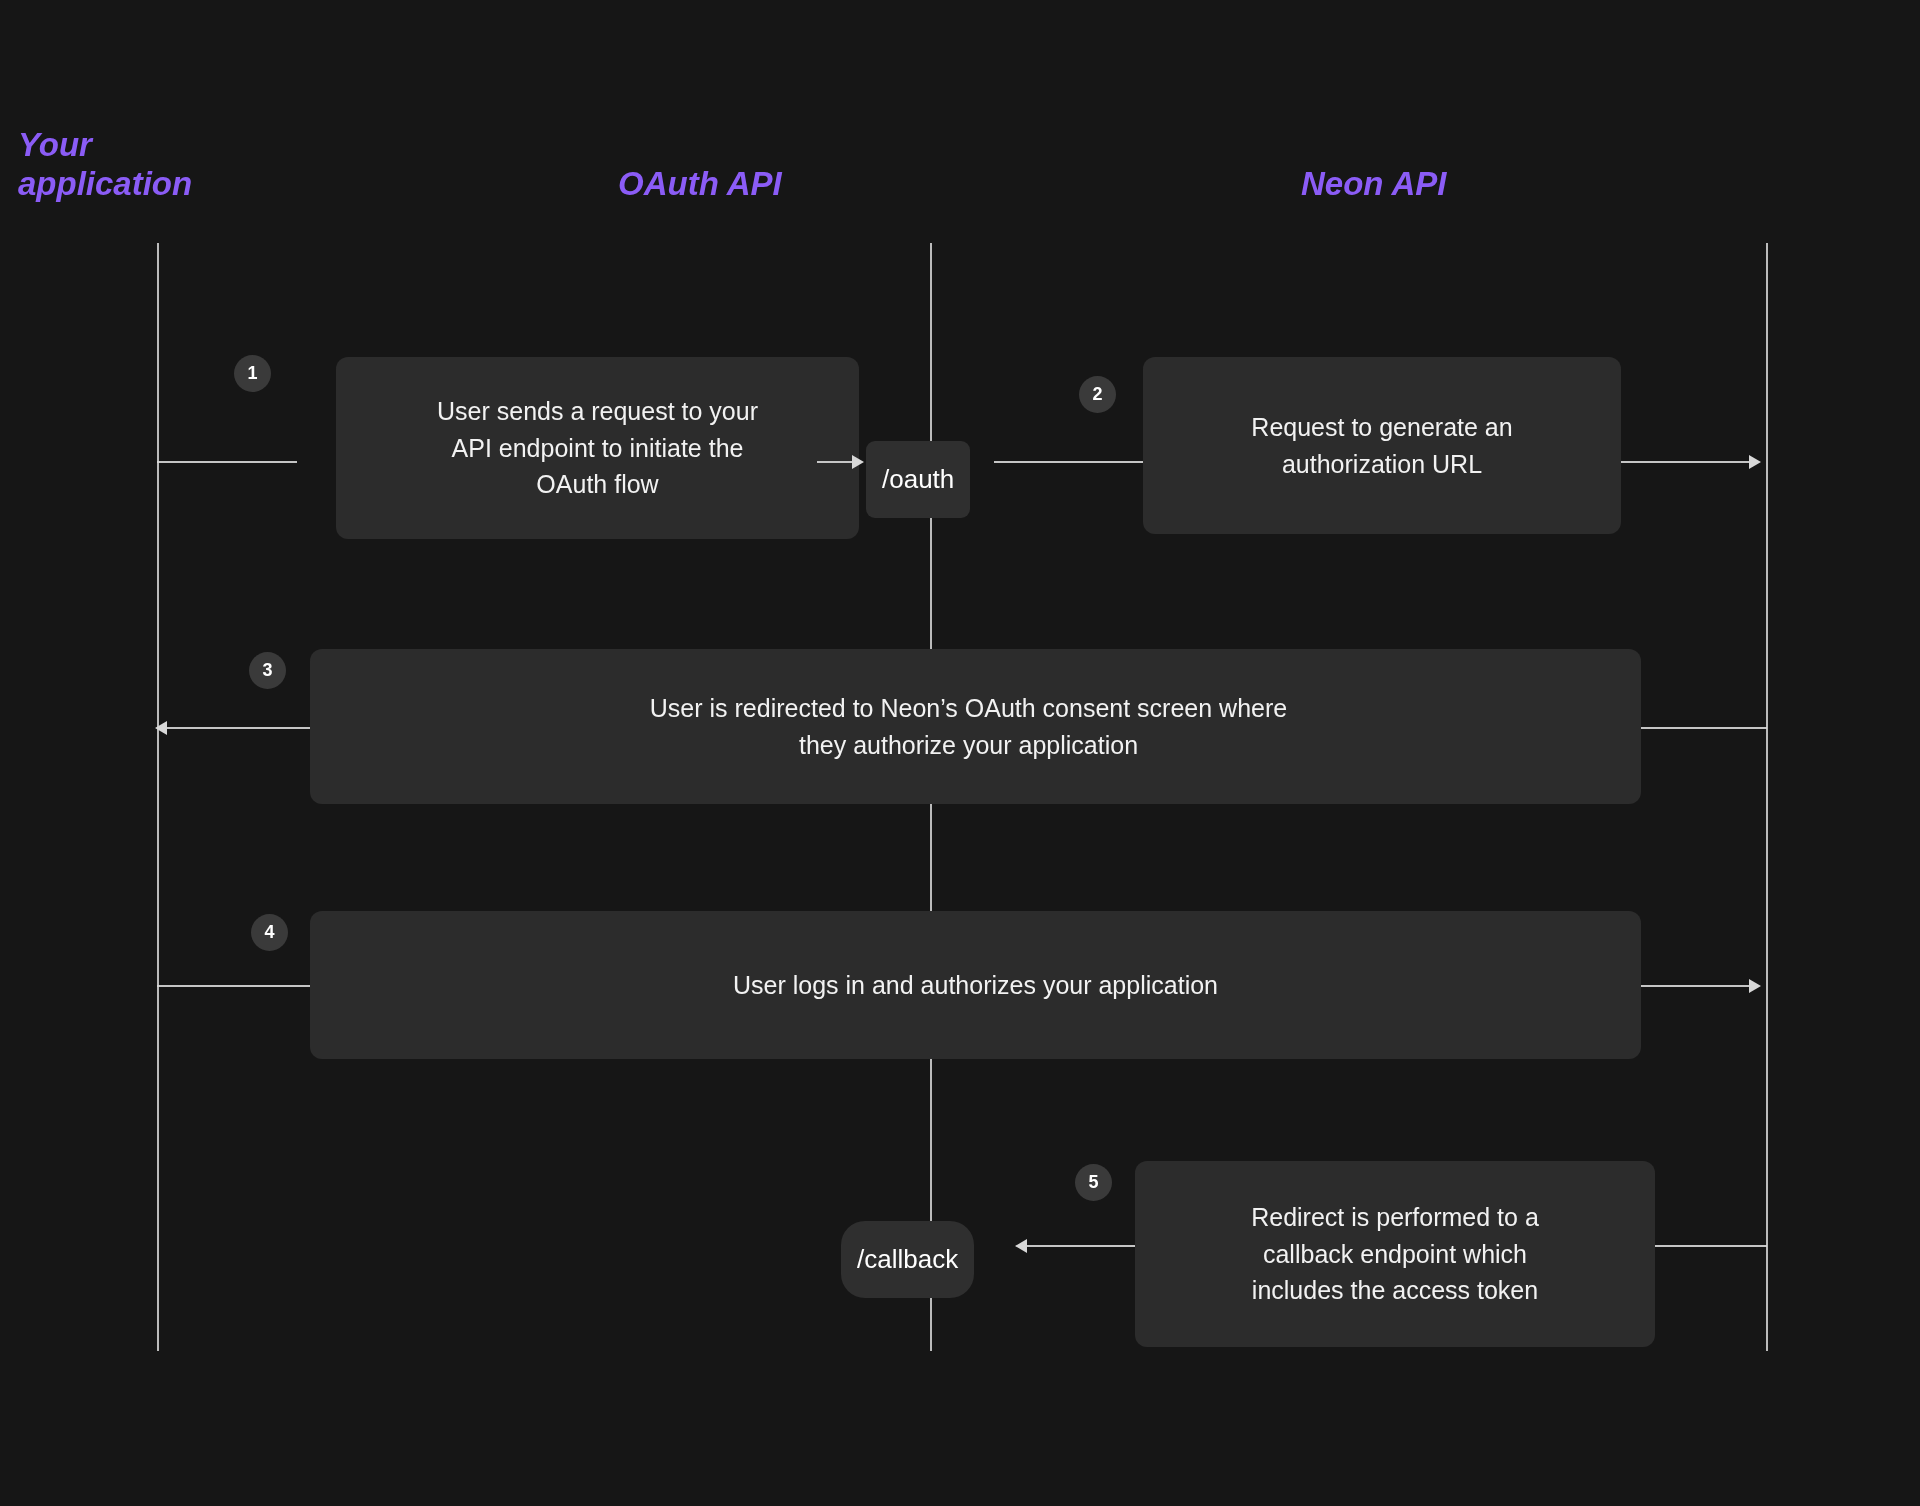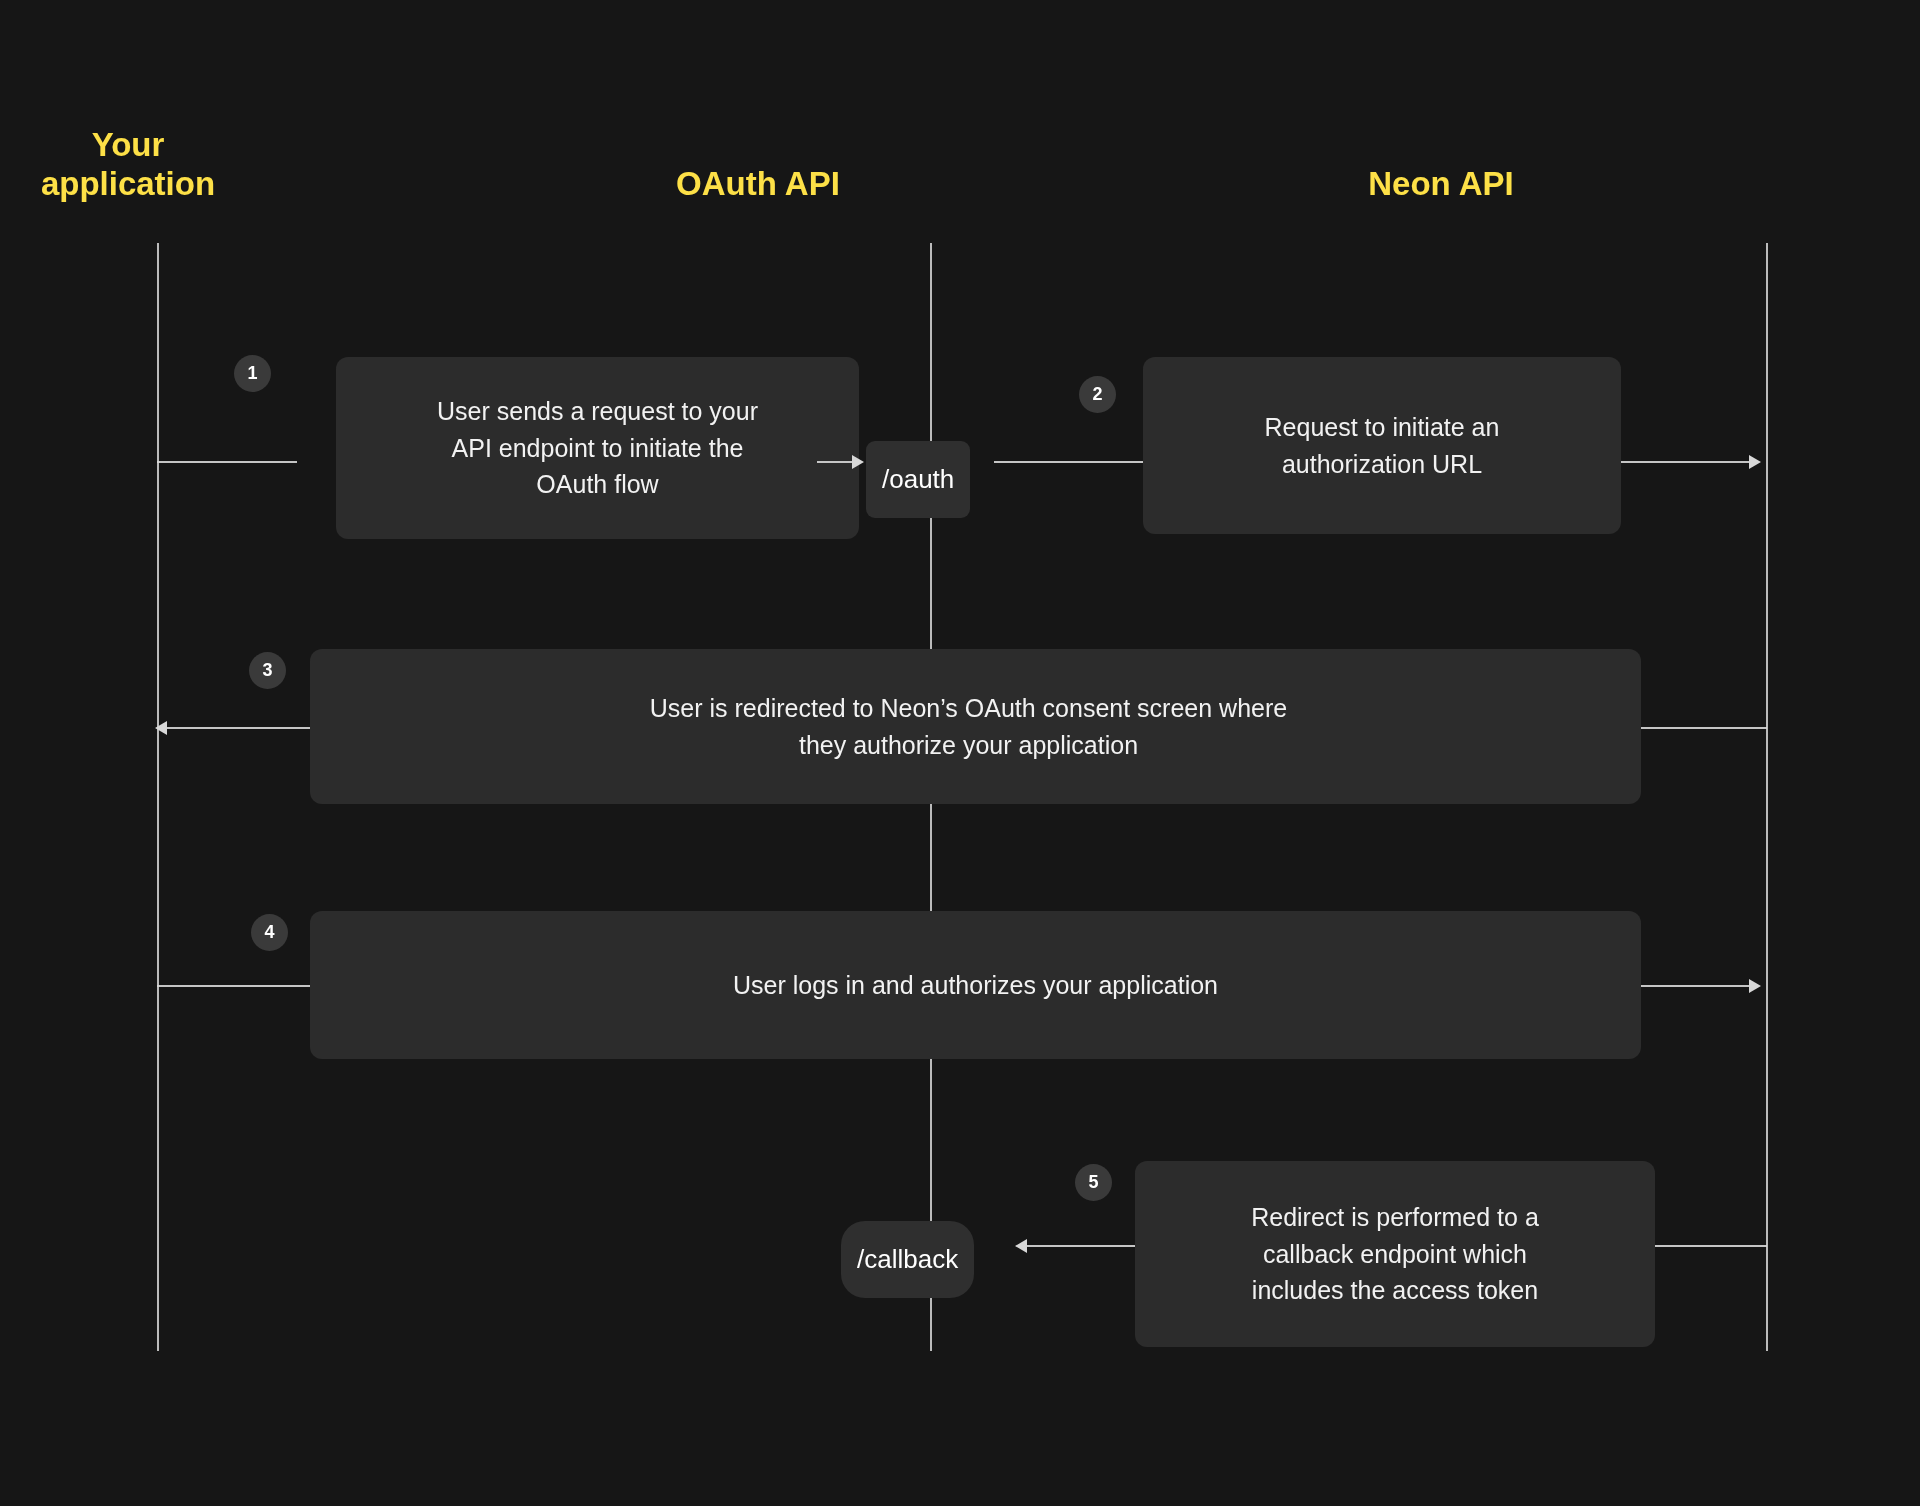--- a/index.html
+++ b/index.html
@@ -17,26 +17,26 @@
   #diagram {
     position: relative;
     width: 1920px;
     height: 1506px;
     background: #161616;
   }
 
   
   .lane-title {
     position: absolute;
-    text-align: center;
     font-size: 33px;
     font-weight: bold;
     line-height: 1.18;
-    color: #fde047;
+    color: #8b5cf6;
     white-space: pre-line;
+    font-style: italic;
   }
   .lane-line {
     position: absolute;
     width: 1.5px;
     background: #d8d8d8;
     opacity: .85;
   }
 
   
   .msg-box {
@@ -132,21 +132,21 @@
 OAuth flow</span>
   </div>
   <div class="conn" style="left:817px; top:461px; width:41px;"></div>
   <div class="arrow-head arrow-right" style="left:852px; top:455px;"></div>
 
   <div class="pill" style="left:866px; top:441px;">/oauth</div>
 
   <div class="conn" style="left:994px; top:461px; width:150px;"></div>
   <div class="step-badge" style="left:1079px; top:376px;">2</div>
   <div class="msg-box" style="left:1143px; top:357px; width:478px; height:177px;">
-    <span class="txt">Request to initiate an
+    <span class="txt">Request to generate an
 authorization URL</span>
   </div>
   <div class="conn" style="left:1621px; top:461px; width:134px;"></div>
   <div class="arrow-head arrow-right" style="left:1749px; top:455px;"></div>
 
   <div class="arrow-head arrow-left" style="left:155px; top:721px;"></div>
   <div class="conn" style="left:160px; top:727px; width:150px;"></div>
   <div class="step-badge" style="left:249px; top:652px;">3</div>
   <div class="msg-box" style="left:310px; top:649px; width:1331px; height:155px;padding-left:12px;">
     <span class="txt">User is redirected to Neon’s OAuth consent screen where

